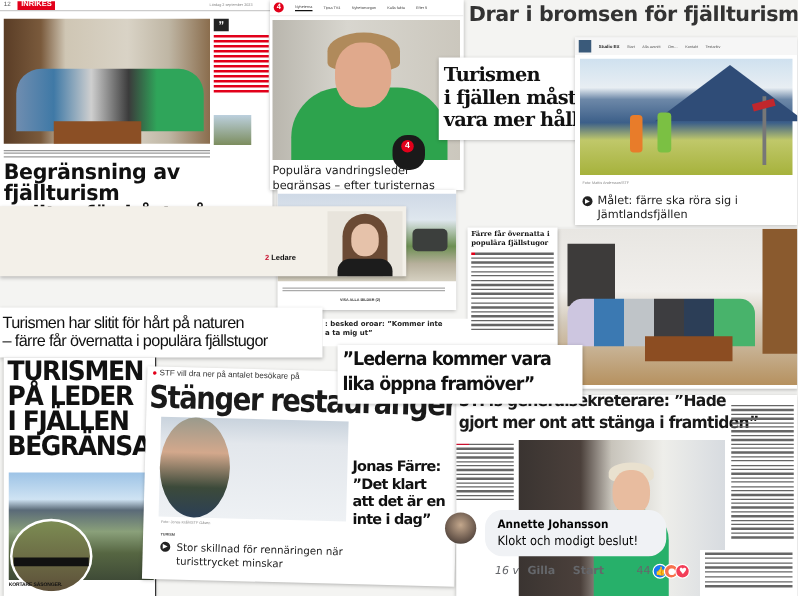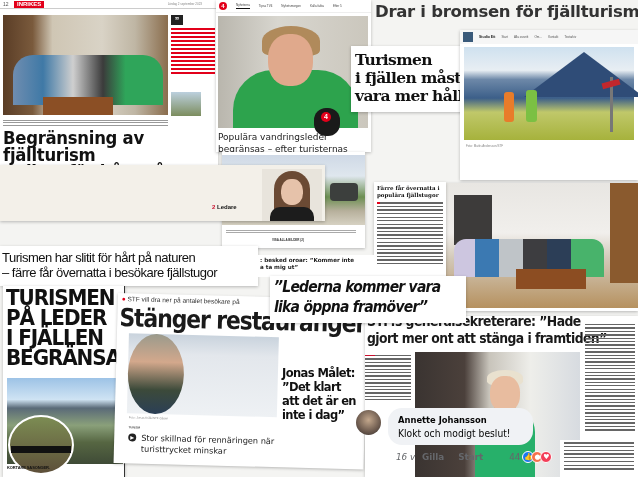--- a/index.html
+++ b/index.html
@@ -130,21 +130,21 @@
   #c13 .photo { position: absolute; left: 12px; top: 40px; width: 150px; height: 80px;
     background: linear-gradient(180deg,#c9d3dd 0%,#e3e7ec 25%,#eef1f4 100%); }
   #c13 .photo .circle { position: absolute; left: 0; top: 0; width: 56px; height: 80px; border-radius: 50%; background: linear-gradient(180deg,#9a9a8c 0%,#d3a88c 35%,#3c4a3a 70%,#2b3f56 100%); }
   #c13 .photo-cap { position: absolute; left: 14px; top: 122px; font-size: 3px; color: #888; }
   #c13 .tag { position: absolute; left: 14px; top: 132px; font-size: 3px; font-weight: bold; color: #444; }
   #c13 .headline2 { position: absolute; left: 14px; top: 139px; display: flex; gap: 5px; }
   #c13 .play { width: 8px; height: 8px; border-radius: 50%; background: #222; color: #fff; font-size: 5px; line-height: 8px; text-align: center; flex: none; margin-top: 1px; }
   #c13 .headline2 span.text { font-size: 8.2px; line-height: 11px; color: #222; width: 140px; font-family: "DejaVu Sans", sans-serif; }
 
   
-  #c14 { left: 270px; top: 276px; width: 196px; height: 47px; background: #fff; font-style: italic; }
+  #c14 { left: 270px; top: 276px; width: 196px; height: 47px; background: #fff; }
   #c14 .headline { position: absolute; left: 4px; top: 1px; font-family: "DejaVu Sans", sans-serif; font-weight: bold; font-size: 15px; line-height: 20px; color: #111; letter-spacing: -0.8px; white-space: nowrap; transform: scaleX(0.93); transform-origin: left; }
 
   
   #c15 { left: 280px; top: 365px; width: 78px; height: 80px; background: #fff; box-shadow: none; }
   #c15 .headline { position: absolute; left: 2px; top: 1px; font-family: "DejaVu Sans", sans-serif; font-weight: bold; font-size: 11.5px; line-height: 14px; color: #111; letter-spacing: -0.6px; }
 
   
   #c16 { left: 365px; top: 316px; width: 273px; height: 161px; background: #fff; }
   #c16 .headline { position: absolute; left: 2px; top: -3px; font-family: "DejaVu Sans", sans-serif; font-weight: bold; font-size: 13.5px; line-height: 17px; color: #1a1a1a; letter-spacing: -0.6px; white-space: nowrap; transform: scaleX(0.92); transform-origin: left; }
   #c16 .col-left { position: absolute; left: 0; top: 37px; width: 46px; }
@@ -261,20 +261,24 @@
     <span class="item">Textarkiv</span>
   </div>
   <div class="photo">
     <div class="mtn"></div>
     <div class="hiker1"></div>
     <div class="hiker2"></div>
     <div class="post"></div>
     <div class="post-x"></div>
   </div>
   <div class="caption">Foto: Mattis Andersson/STF</div>
+  <div class="headline">
+    <span class="play">▶</span>
+    <span class="text">Målet: färre ska röra sig i Jämtlandsfjällen</span>
+  </div>
 </div>
 
 <div class="clip" id="c6">
   <div class="photo">
     <div class="deer"></div>
   </div>
   <div class="caption">
       <div></div>
       <div></div>
     </div>
@@ -319,21 +323,21 @@
       <div></div>
       <div></div>
       <div></div>
       <div></div>
   </div>
 </div>
 
 <div class="clip" id="c10">
   <div class="headline">
     <div>Turismen har slitit för hårt på naturen</div>
-    <div>– färre får övernatta i besökare fjällstugor</div>
+    <div>– färre får övernatta i populära fjällstugor</div>
   </div>
 </div>
 
 <div class="clip" id="c11">
   <div class="text">
     <div>: besked oroar: ”Kommer inte</div>
     <div>a ta mig ut”</div>
   </div>
 </div>
 
@@ -429,21 +433,21 @@
 
 <div class="clip" id="c14">
   <div class="headline">
     <div>”Lederna kommer vara</div>
     <div>lika öppna framöver”</div>
   </div>
 </div>
 
 <div class="clip" id="c15">
   <div class="headline">
-    <div>Jonas Målet:</div>
+    <div>Jonas Färre:</div>
     <div>”Det klart</div>
     <div>att det är en</div>
     <div>inte i dag”</div>
   </div>
 </div>
 
 <div class="clip" id="c18">
   <div></div>
     <div></div>
     <div></div>

